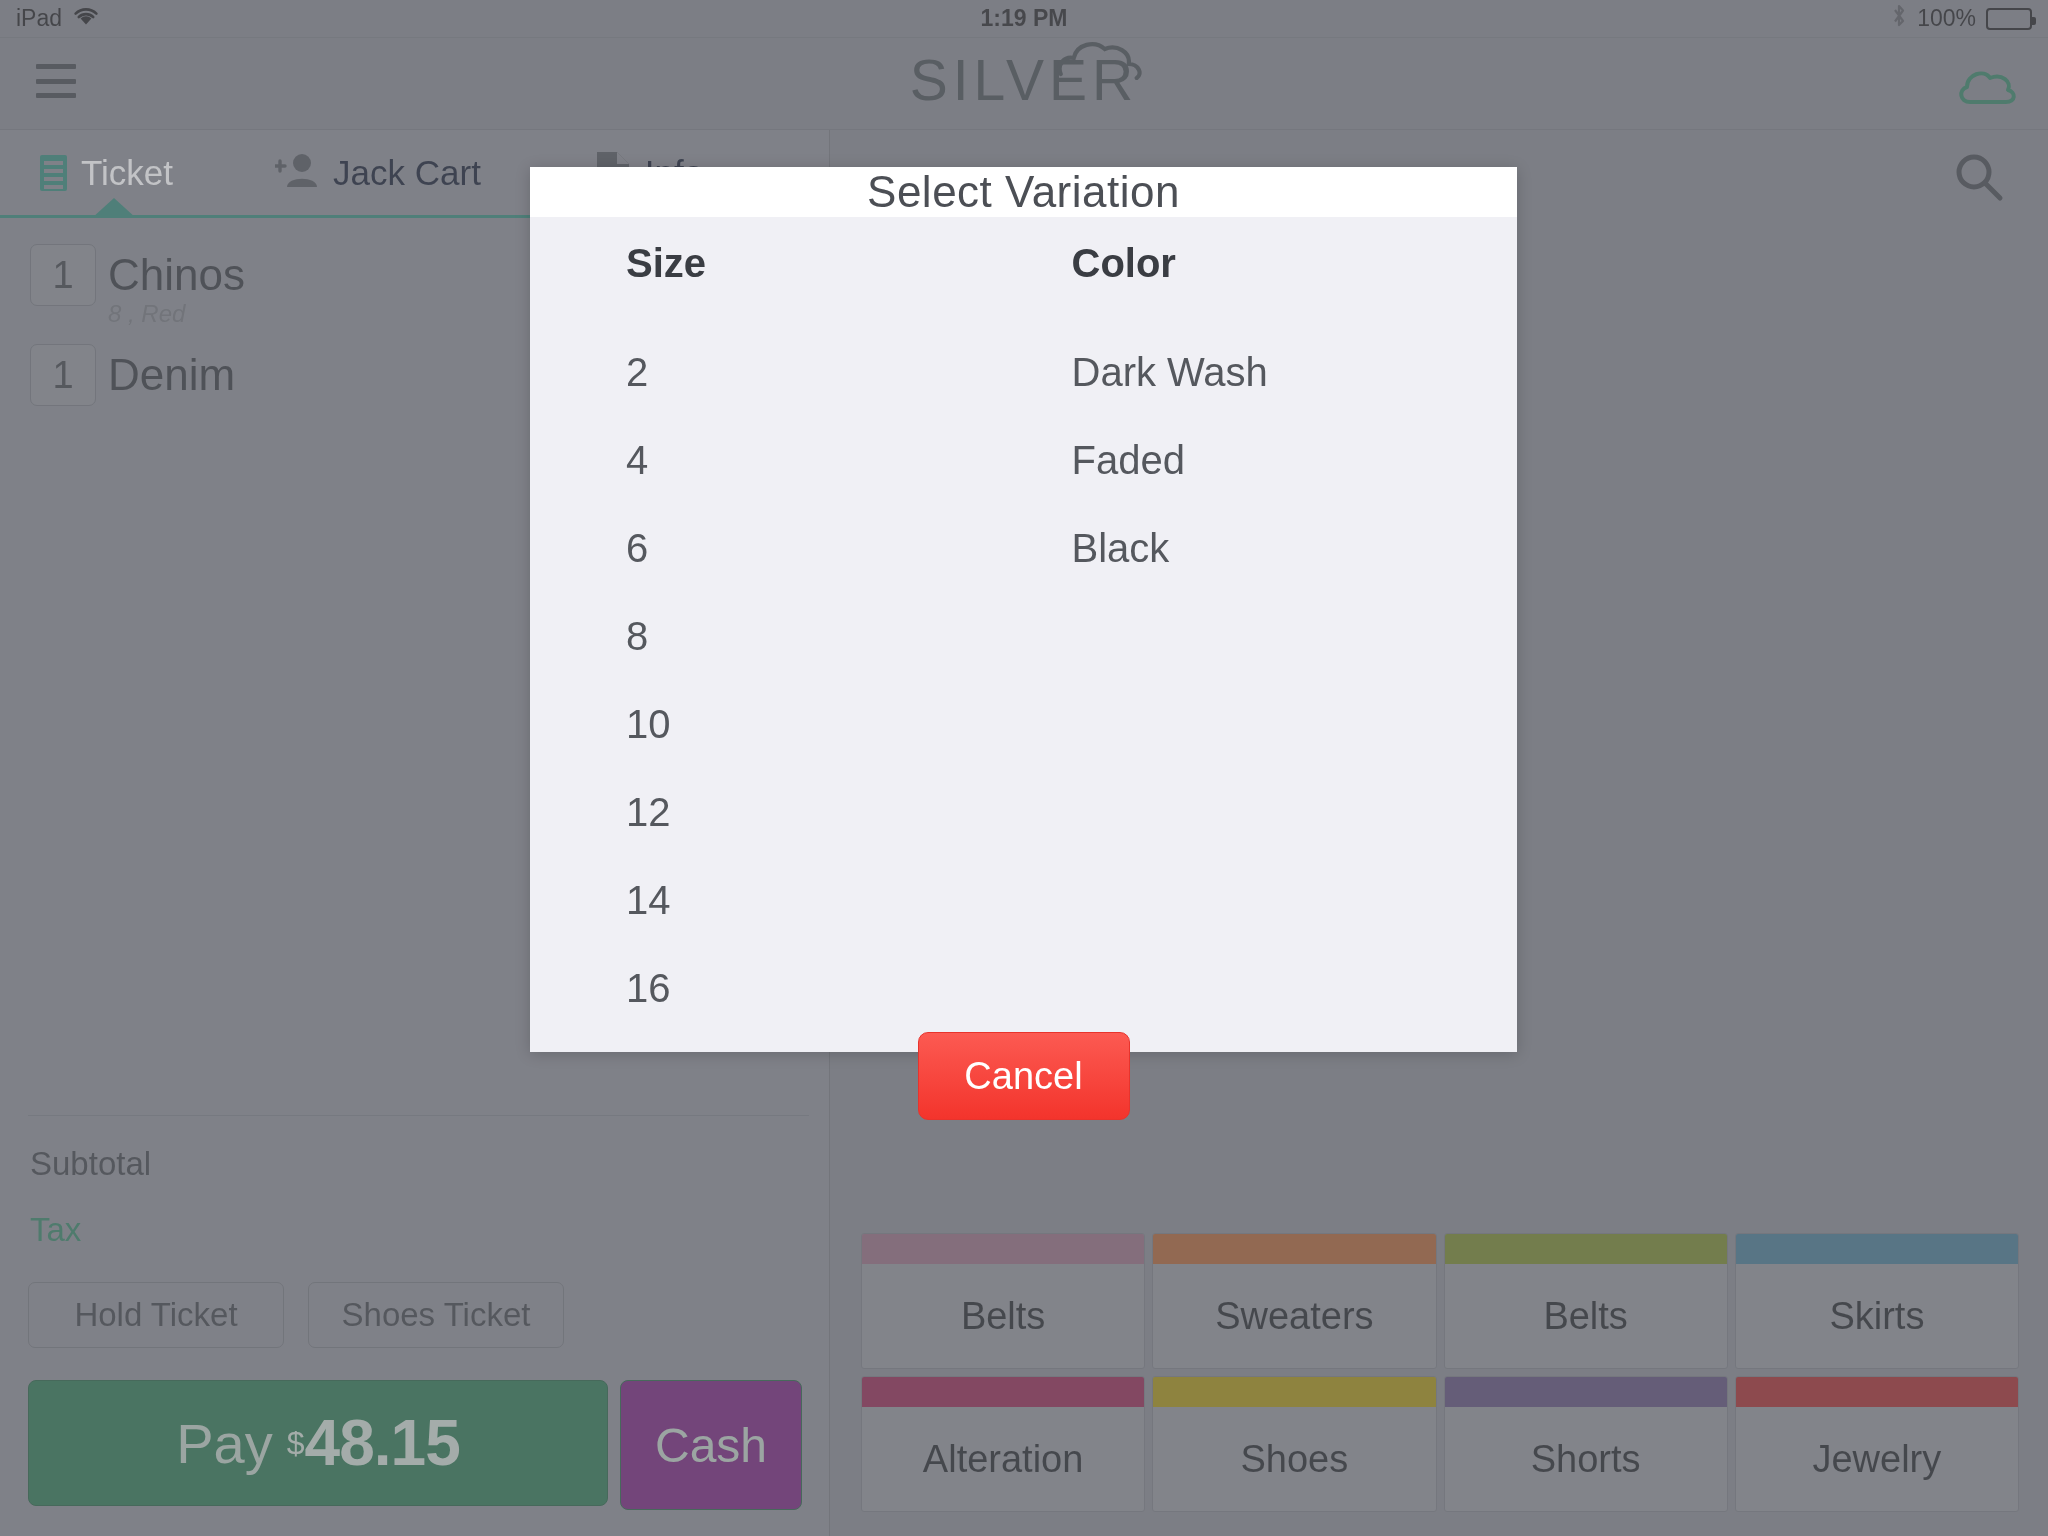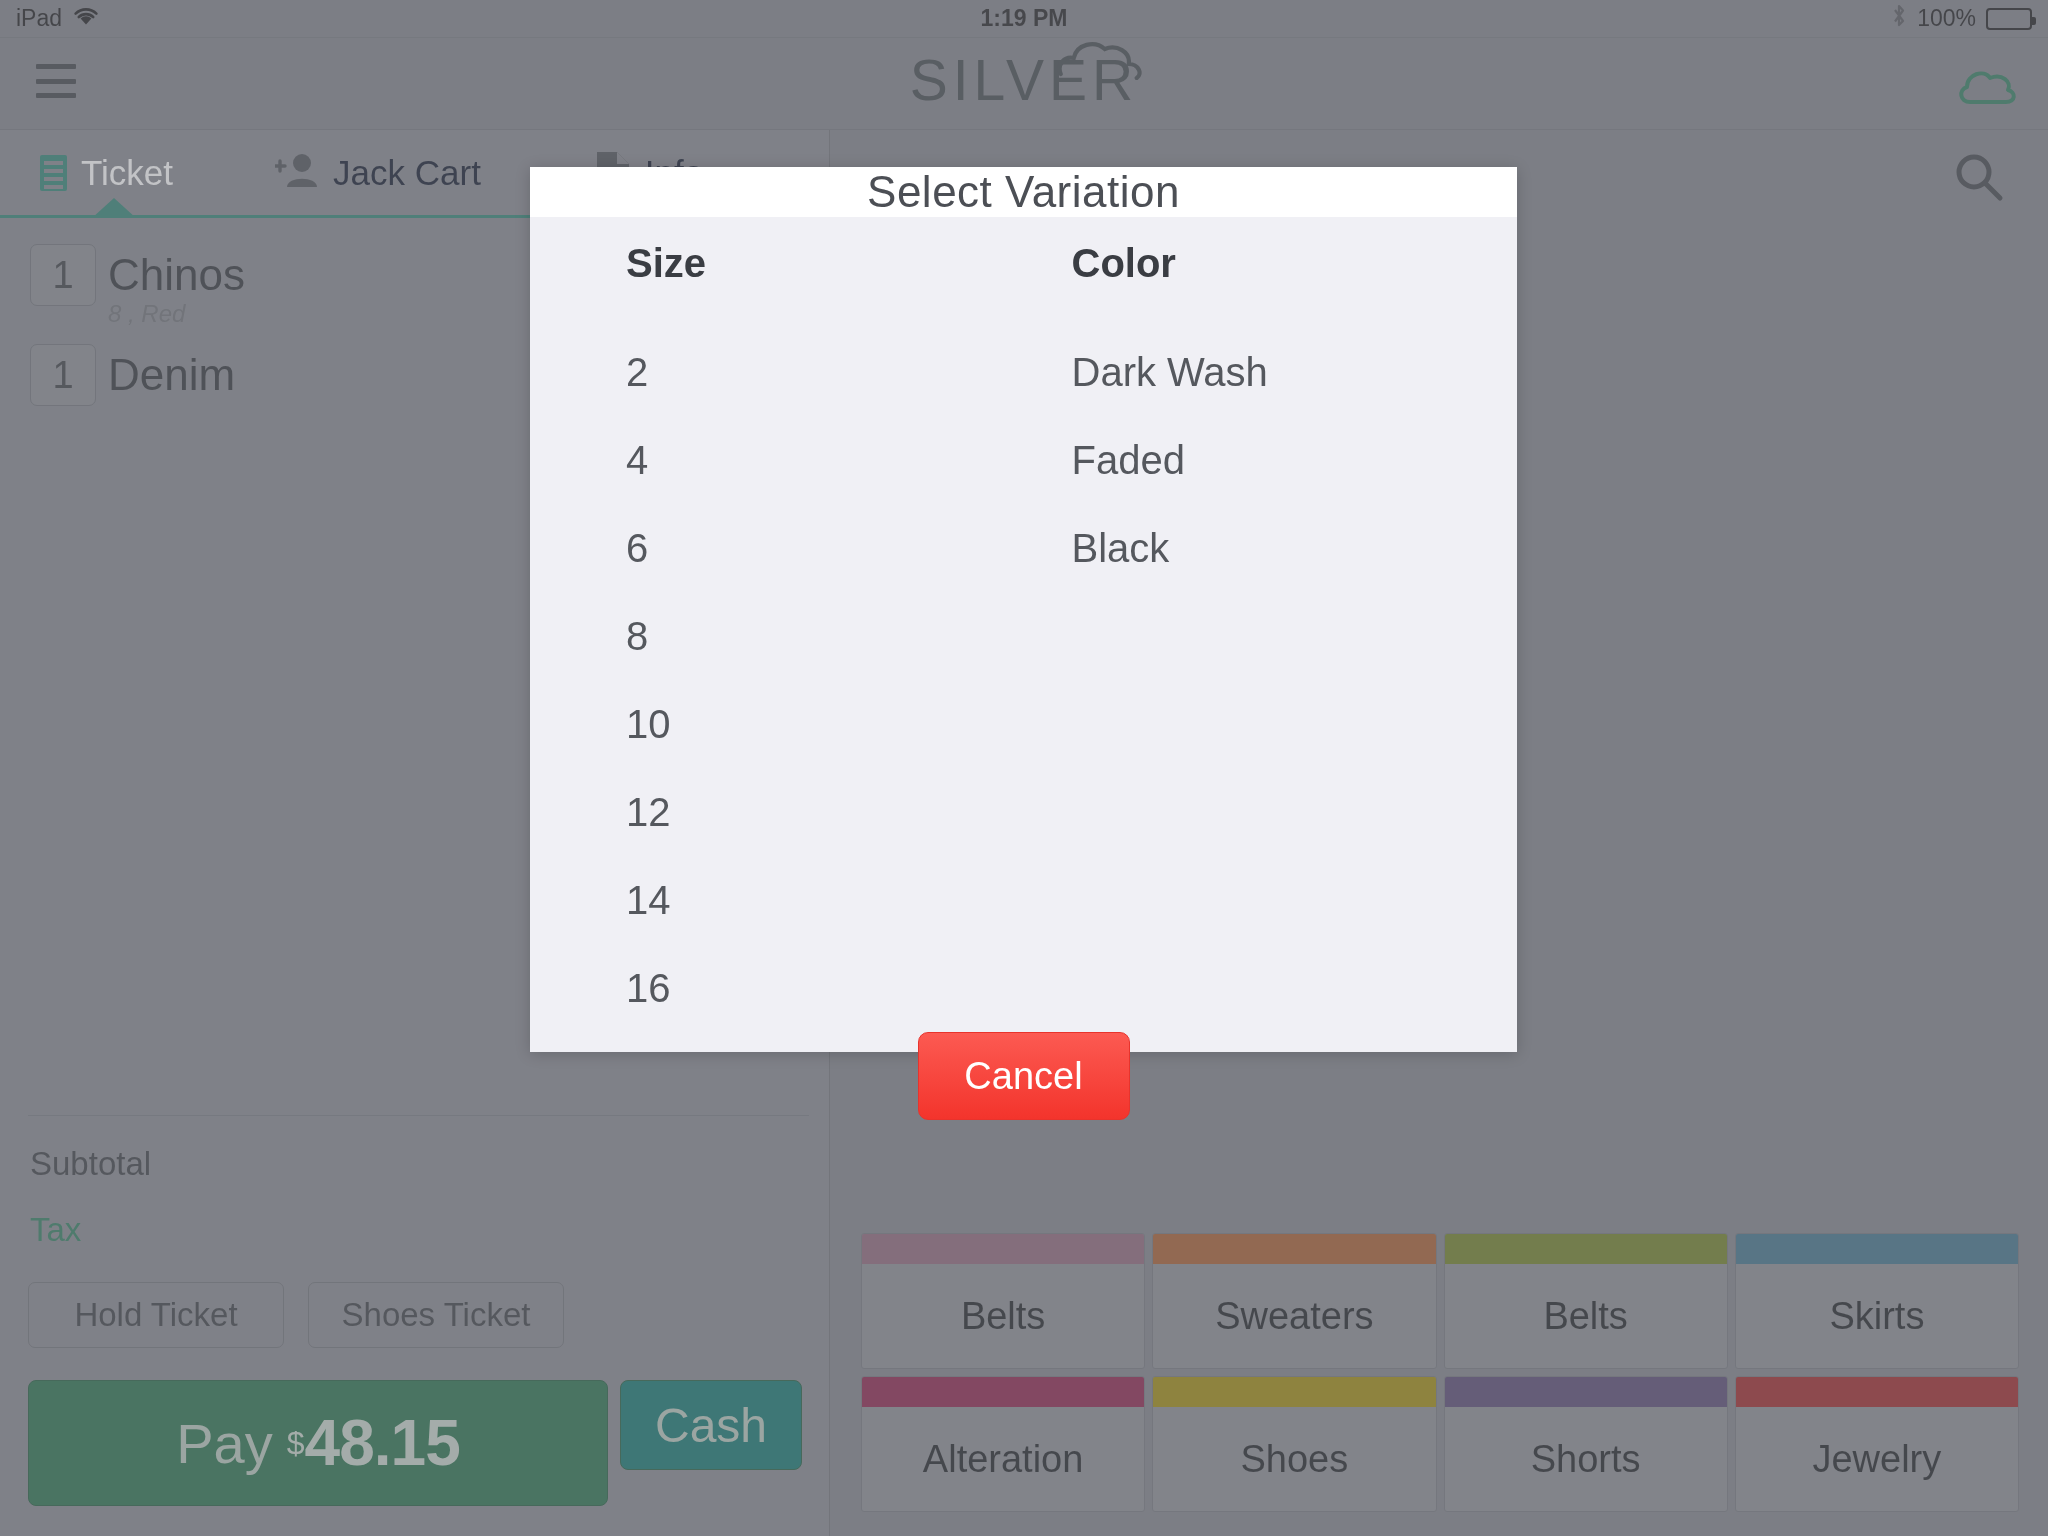--- a/index.html
+++ b/index.html
@@ -126,22 +126,22 @@
   .pay-btn {
     width: 580px; height: 126px; border-radius: 8px;
     background: #26704a; border: 1px solid #1f5c3d;
     display: flex; align-items: center; justify-content: center;
     color: #b9c9bd;
   }
   .pay-word { font-size: 56px; font-weight: 400; color:#b9c9bd; }
   .pay-dollar { font-size: 32px; vertical-align: super; margin-left: 14px; color:#c8d5cb;}
   .pay-amount { font-size: 64px; font-weight: 700; color: #c9d6cc; letter-spacing: -1px;}
   .cash-btn {
-    width: 182px; height: 90px; border-radius: 8px;
-    background: #0f766e; border: 1px solid #1f5c3d;
+    width: 182px; height: 130px; border-radius: 8px;
+    background: #701a75; border: 1px solid #1f5c3d;
     display: flex; align-items: center; justify-content: center;
     font-size: 48px; color: #b9c9bd;
   }
 
   
   .productpanel {
     position: absolute; top: 130px; left: 831px; width: 1217px; height: 1406px;
     background: #808289;
   }
   .searchbtn { position: absolute; right: 40px; top: 18px; }

